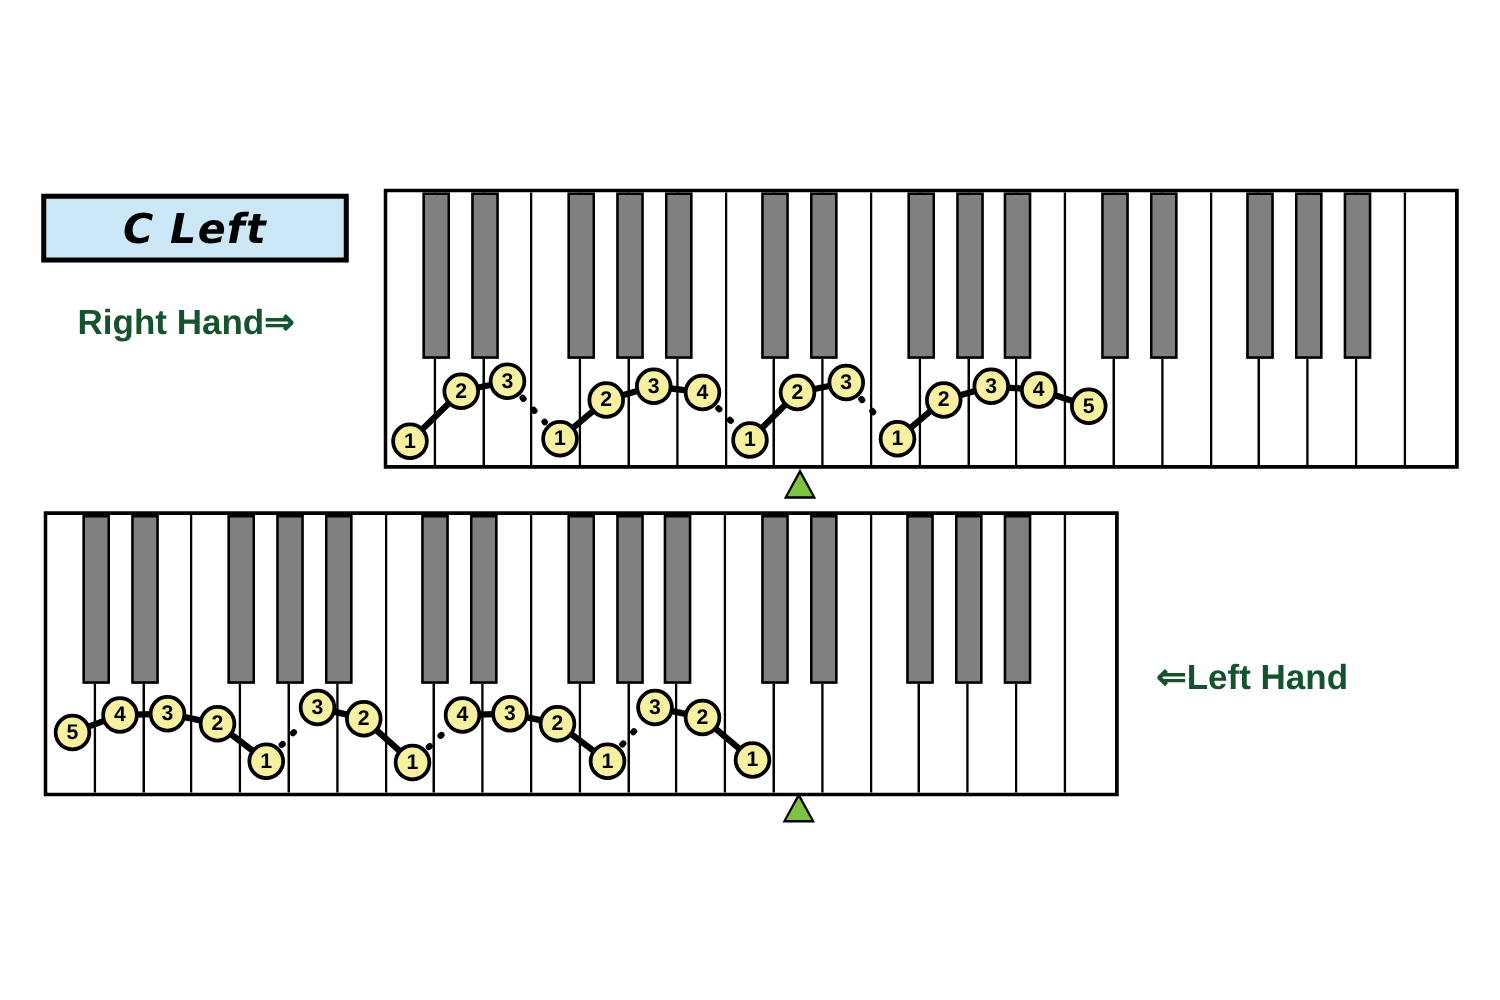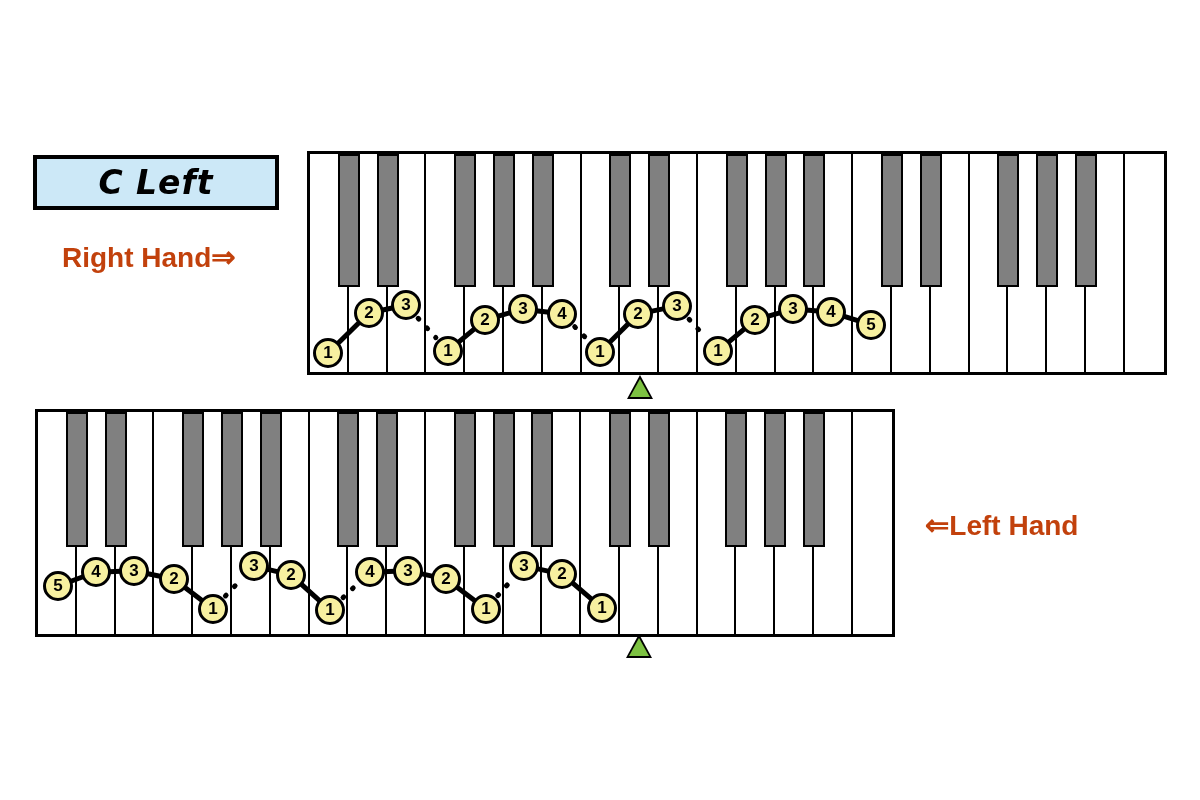--- a/index.html
+++ b/index.html
@@ -43,25 +43,25 @@
     letter-spacing: 1px;
     color: #000000;
     white-space: nowrap;
   }
 
   .hand-label {
     position: absolute;
     font-family: "Liberation Sans", sans-serif;
     font-size: 28px;
     font-weight: bold;
-    color: #c2410c;
+    color: #14532d;
     white-space: nowrap;
   }
   #rh-label { left: 62px; top: 240px; }
-  #lh-label { left: 925px; top: 508px; }
+  #lh-label { left: 925px; top: 524px; }
   .arrow-glyph { font-size: 29px; }
 
   
   .keyboard {
     position: absolute;
     box-sizing: border-box;
     border: 3px solid #000000;
     background: #ffffff;
   }
   .white-key {

